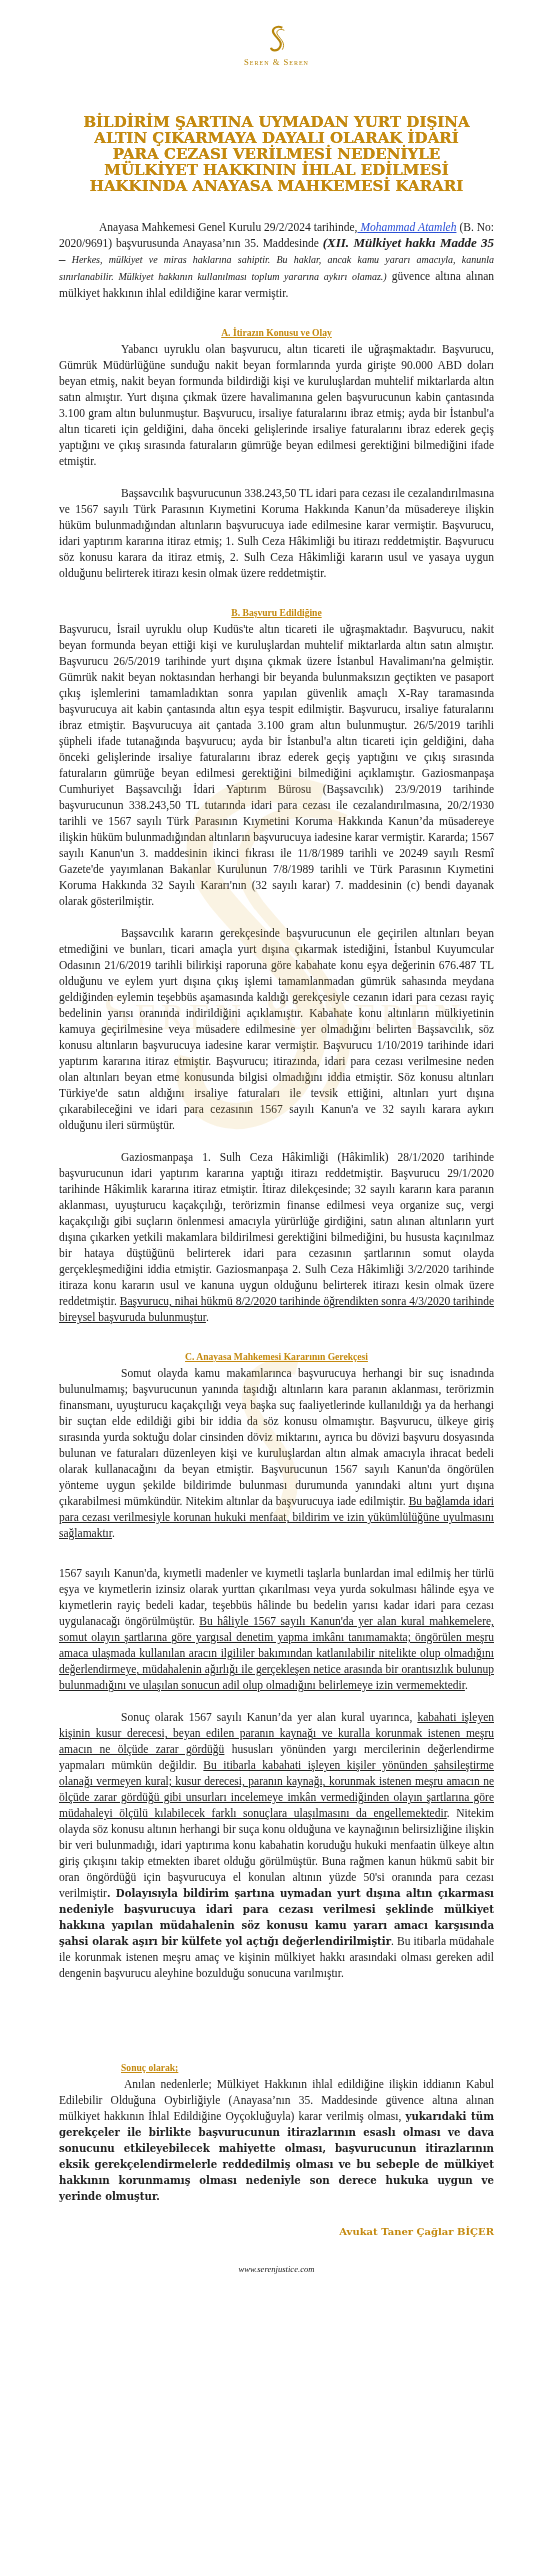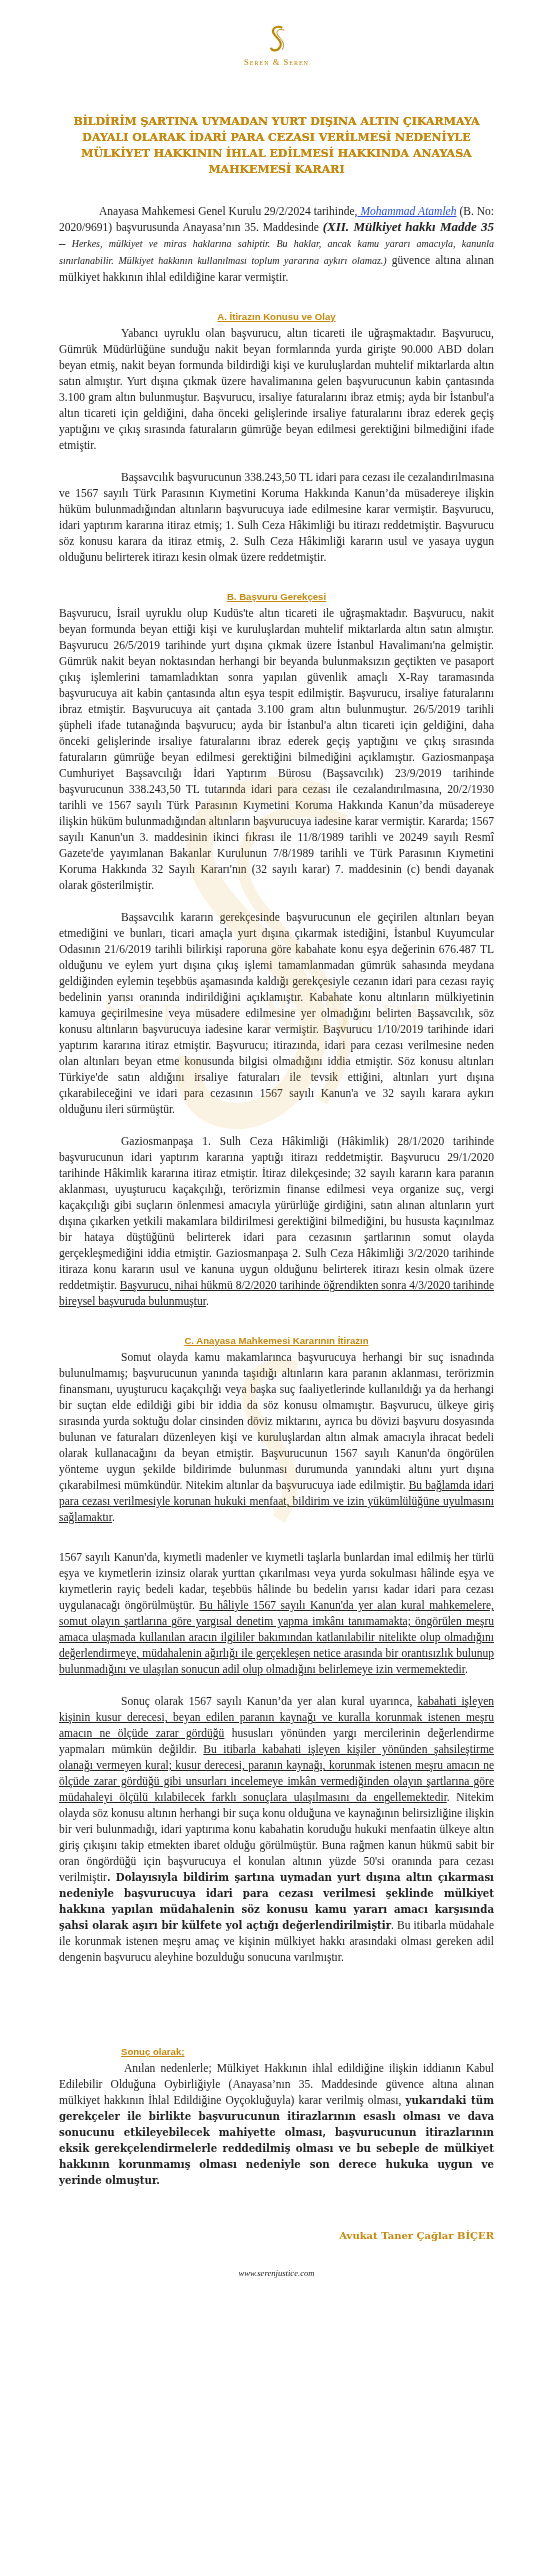--- a/index.html
+++ b/index.html
@@ -33,39 +33,39 @@
     font-size: 8.6px;
     letter-spacing: 1px;
     margin-top: 2px;
     font-variant: small-caps;
   }
   .title {
     text-align: center;
     font-family: "DejaVu Serif", serif;
     font-weight: bold;
     color: #c48a10;
-    font-size: 11px;
+    font-size: 15px;
     line-height: 16px;
     margin-top: 48px;
     padding: 0 13px;
     text-shadow: 0 0 0.3px #c48a10;
   }
   .body-text {
     font-family: "Liberation Serif", serif;
     font-size: 11.5px;
     line-height: 16px;
     text-align: justify;
     color: #222;
   }
   .body-text p { margin: 0; }
   .indent { text-indent: 62px; }
   .gap { height: 16px; }
   .section-heading {
     text-align: center;
-    font-family: Liberation Sans, sans-serif;
+    font-family: Liberation Serif, serif;
     font-weight: bold;
     color: #c48a10;
     font-size: 9.6px;
     line-height: 16px;
     text-decoration: underline;
     margin-top: 16px;
   }
   .section-heading.left {
     text-align: left;
     padding-left: 62px;
@@ -74,21 +74,21 @@
   .it { font-style: italic; font-size: 10px; }
   .itb { font-style: italic; font-weight: bold; font-size: 13px; }
   .u { text-decoration: underline; }
   a.link { color: #2a4fd6; text-decoration: underline; font-style: italic; margin-top: 24px; }
   .signature {
     text-align: right;
     font-family: "DejaVu Serif", serif;
     font-weight: bold;
     color: #c48a10;
     font-size: 10px;
-    margin-top: 42px;
+    margin-top: 22px;
   }
   .footer-url {
     text-align: center;
     font-style: italic;
     font-family: "Liberation Serif", serif;
     font-size: 8.6px;
     color: #222;
     margin-top: 27px;
   }
   .watermark {
@@ -157,32 +157,32 @@
     </p>
   </div>
 
   <h2 class="section-heading" style="margin-top:24px">A. İtirazın Konusu ve Olay</h2>
   <div class="body-text">
     <p class="indent">Yabancı uyruklu olan başvurucu, altın ticareti ile uğraşmaktadır. Başvurucu, Gümrük Müdürlüğüne sunduğu nakit beyan formlarında yurda girişte 90.000 ABD doları beyan etmiş, nakit beyan formunda bildirdiği kişi ve kuruluşlardan muhtelif miktarlarda altın satın almıştır. Yurt dışına çıkmak üzere havalimanına gelen başvurucunun kabin çantasında 3.100 gram altın bulunmuştur. Başvurucu, irsaliye faturalarını ibraz etmiş; ayda bir İstanbul'a altın ticareti için geldiğini, daha önceki gelişlerinde irsaliye faturalarını ibraz ederek geçiş yaptığını ve çıkış sırasında faturaların gümrüğe beyan edilmesi gerektiğini bilmediğini ifade etmiştir.</p>
     <div class="gap"></div>
     <p class="indent">Başsavcılık başvurucunun 338.243,50 TL idari para cezası ile cezalandırılmasına ve 1567 sayılı Türk Parasının Kıymetini Koruma Hakkında Kanun’da müsadereye ilişkin hüküm bulunmadığından altınların başvurucuya iade edilmesine karar vermiştir. Başvurucu, idari yaptırım kararına itiraz etmiş; 1. Sulh Ceza Hâkimliği bu itirazı reddetmiştir. Başvurucu söz konusu karara da itiraz etmiş, 2. Sulh Ceza Hâkimliği kararın usul ve yasaya uygun olduğunu belirterek itirazı kesin olmak üzere reddetmiştir.</p>
   </div>
 
-  <h2 class="section-heading" style="margin-top:24px">B. Başvuru Gerekçesi</h2>
+  <h2 class="section-heading" style="margin-top:24px">B. Başvuru Edildiğine</h2>
   <div class="body-text">
     <p>Başvurucu, İsrail uyruklu olup Kudüs'te altın ticareti ile uğraşmaktadır. Başvurucu, nakit beyan formunda beyan ettiği kişi ve kuruluşlardan muhtelif miktarlarda altın satın almıştır. Başvurucu 26/5/2019 tarihinde yurt dışına çıkmak üzere İstanbul Havalimanı'na gelmiştir. Gümrük nakit beyan noktasından herhangi bir beyanda bulunmaksızın geçtikten ve pasaport çıkış işlemlerini tamamladıktan sonra yapılan güvenlik amaçlı X-Ray taramasında başvurucuya ait kabin çantasında altın eşya tespit edilmiştir. Başvurucu, irsaliye faturalarını ibraz etmiştir. Başvurucuya ait çantada 3.100 gram altın bulunmuştur. 26/5/2019 tarihli şüpheli ifade tutanağında başvurucu; ayda bir İstanbul'a altın ticareti için geldiğini, daha önceki gelişlerinde irsaliye faturalarını ibraz ederek geçiş yaptığını ve çıkış sırasında faturaların gümrüğe beyan edilmesi gerektiğini bilmediğini açıklamıştır. Gaziosmanpaşa Cumhuriyet Başsavcılığı İdari Yaptırım Bürosu (Başsavcılık) 23/9/2019 tarihinde başvurucunun 338.243,50 TL tutarında idari para cezası ile cezalandırılmasına, 20/2/1930 tarihli ve 1567 sayılı Türk Parasının Kıymetini Koruma Hakkında Kanun’da müsadereye ilişkin hüküm bulunmadığından altınların başvurucuya iadesine karar vermiştir. Kararda; 1567 sayılı Kanun'un 3. maddesinin ikinci fıkrası ile 11/8/1989 tarihli ve 20249 sayılı Resmî Gazete'de yayımlanan Bakanlar Kurulunun 7/8/1989 tarihli ve Türk Parasının Kıymetini Koruma Hakkında 32 Sayılı Kararı'nın (32 sayılı karar) 7. maddesinin (c) bendi dayanak olarak gösterilmiştir.</p>
     <div class="gap"></div>
     <p class="indent">Başsavcılık kararın gerekçesinde başvurucunun ele geçirilen altınları beyan etmediğini ve bunları, ticari amaçla yurt dışına çıkarmak istediğini, İstanbul Kuyumcular Odasının 21/6/2019 tarihli bilirkişi raporuna göre kabahate konu eşya değerinin 676.487 TL olduğunu ve eylem yurt dışına çıkış işlemi tamamlanmadan gümrük sahasında meydana geldiğinden eylemin teşebbüs aşamasında kaldığı gerekçesiyle cezanın idari para cezası rayiç bedelinin yarısı oranında indirildiğini açıklamıştır. Kabahate konu altınların mülkiyetinin kamuya geçirilmesine veya müsadere edilmesine yer olmadığını belirten Başsavcılık, söz konusu altınların başvurucuya iadesine karar vermiştir. Başvurucu 1/10/2019 tarihinde idari yaptırım kararına itiraz etmiştir. Başvurucu; itirazında, idari para cezası verilmesine neden olan altınları beyan etme konusunda bilgisi olmadığını iddia etmiştir. Söz konusu altınları Türkiye'de satın aldığını irsaliye faturaları ile tevsik ettiğini, altınları yurt dışına çıkarabileceğini ve idari para cezasının 1567 sayılı Kanun'a ve 32 sayılı karara aykırı olduğunu ileri sürmüştür.</p>
     <div class="gap"></div>
     <p class="indent">
       <span>Gaziosmanpaşa 1. Sulh Ceza Hâkimliği (Hâkimlik) 28/1/2020 tarihinde başvurucunun idari yaptırım kararına yaptığı itirazı reddetmiştir. Başvurucu 29/1/2020 tarihinde Hâkimlik kararına itiraz etmiştir. İtiraz dilekçesinde; 32 sayılı kararın kara paranın aklanması, uyuşturucu kaçakçılığı, terörizmin finanse edilmesi veya organize suç, vergi kaçakçılığı gibi suçların önlenmesi amacıyla yürürlüğe girdiğini, satın alınan altınların yurt dışına çıkarken yetkili makamlara bildirilmesi gerektiğini bilmediğini, bu hususta kaçınılmaz bir hataya düştüğünü belirterek idari para cezasının şartlarının somut olayda gerçekleşmediğini iddia etmiştir. Gaziosmanpaşa 2. Sulh Ceza Hâkimliği 3/2/2020 tarihinde itiraza konu kararın usul ve kanuna uygun olduğunu belirterek itirazı kesin olmak üzere reddetmiştir. </span><span class="u">Başvurucu, nihai hükmü 8/2/2020 tarihinde öğrendikten sonra 4/3/2020 tarihinde bireysel başvuruda bulunmuştur</span><span>.</span>
     </p>
   </div>
 
-  <h2 class="section-heading" style="margin-top:24px">C. Anayasa Mahkemesi Kararının İtirazın</h2>
+  <h2 class="section-heading" style="margin-top:24px">C. Anayasa Mahkemesi Kararının Gerekçesi</h2>
   <div class="body-text">
     <p class="indent">
       <span>Somut olayda kamu makamlarınca başvurucuya herhangi bir suç isnadında bulunulmamış; başvurucunun yanında taşıdığı altınların kara paranın aklanması, terörizmin finansmanı, uyuşturucu kaçakçılığı veya başka suç faaliyetlerinde kullanıldığı ya da herhangi bir suçtan elde edildiği gibi bir iddia da söz konusu olmamıştır. Başvurucu, ülkeye giriş sırasında yurda soktuğu dolar cinsinden döviz miktarını, ayrıca bu dövizi başvuru dosyasında bulunan ve faturaları düzenleyen kişi ve kuruluşlardan altın almak amacıyla ihracat bedeli olarak kullanacağını da beyan etmiştir. Başvurucunun 1567 sayılı Kanun'da öngörülen yönteme uygun şekilde bildirimde bulunması durumunda yanındaki altını yurt dışına çıkarabilmesi mümkündür. Nitekim altınlar da başvurucuya iade edilmiştir. </span><span class="u">Bu bağlamda idari para cezası verilmesiyle korunan hukuki menfaat, bildirim ve izin yükümlülüğüne uyulmasını sağlamaktır</span><span>.</span>
     </p>
     <div class="gap" style="height:24px"></div>
     <p>
       <span>1567 sayılı Kanun'da, kıymetli madenler ve kıymetli taşlarla bunlardan imal edilmiş her türlü eşya ve kıymetlerin izinsiz olarak yurttan çıkarılması veya yurda sokulması hâlinde eşya ve kıymetlerin rayiç bedeli kadar, teşebbüs hâlinde bu bedelin yarısı kadar idari para cezası uygulanacağı öngörülmüştür. </span><span class="u">Bu hâliyle 1567 sayılı Kanun'da yer alan kural mahkemelere, somut olayın şartlarına göre yargısal denetim yapma imkânı tanımamakta; öngörülen meşru amaca ulaşmada kullanılan aracın ilgililer bakımından katlanılabilir nitelikte olup olmadığını değerlendirmeye, müdahalenin ağırlığı ile gerçekleşen netice arasında bir orantısızlık bulunup bulunmadığını ve ulaşılan sonucun adil olup olmadığını belirlemeye izin vermemektedir</span><span>.</span>
     </p>
     <div class="gap"></div>
     <p class="indent">

